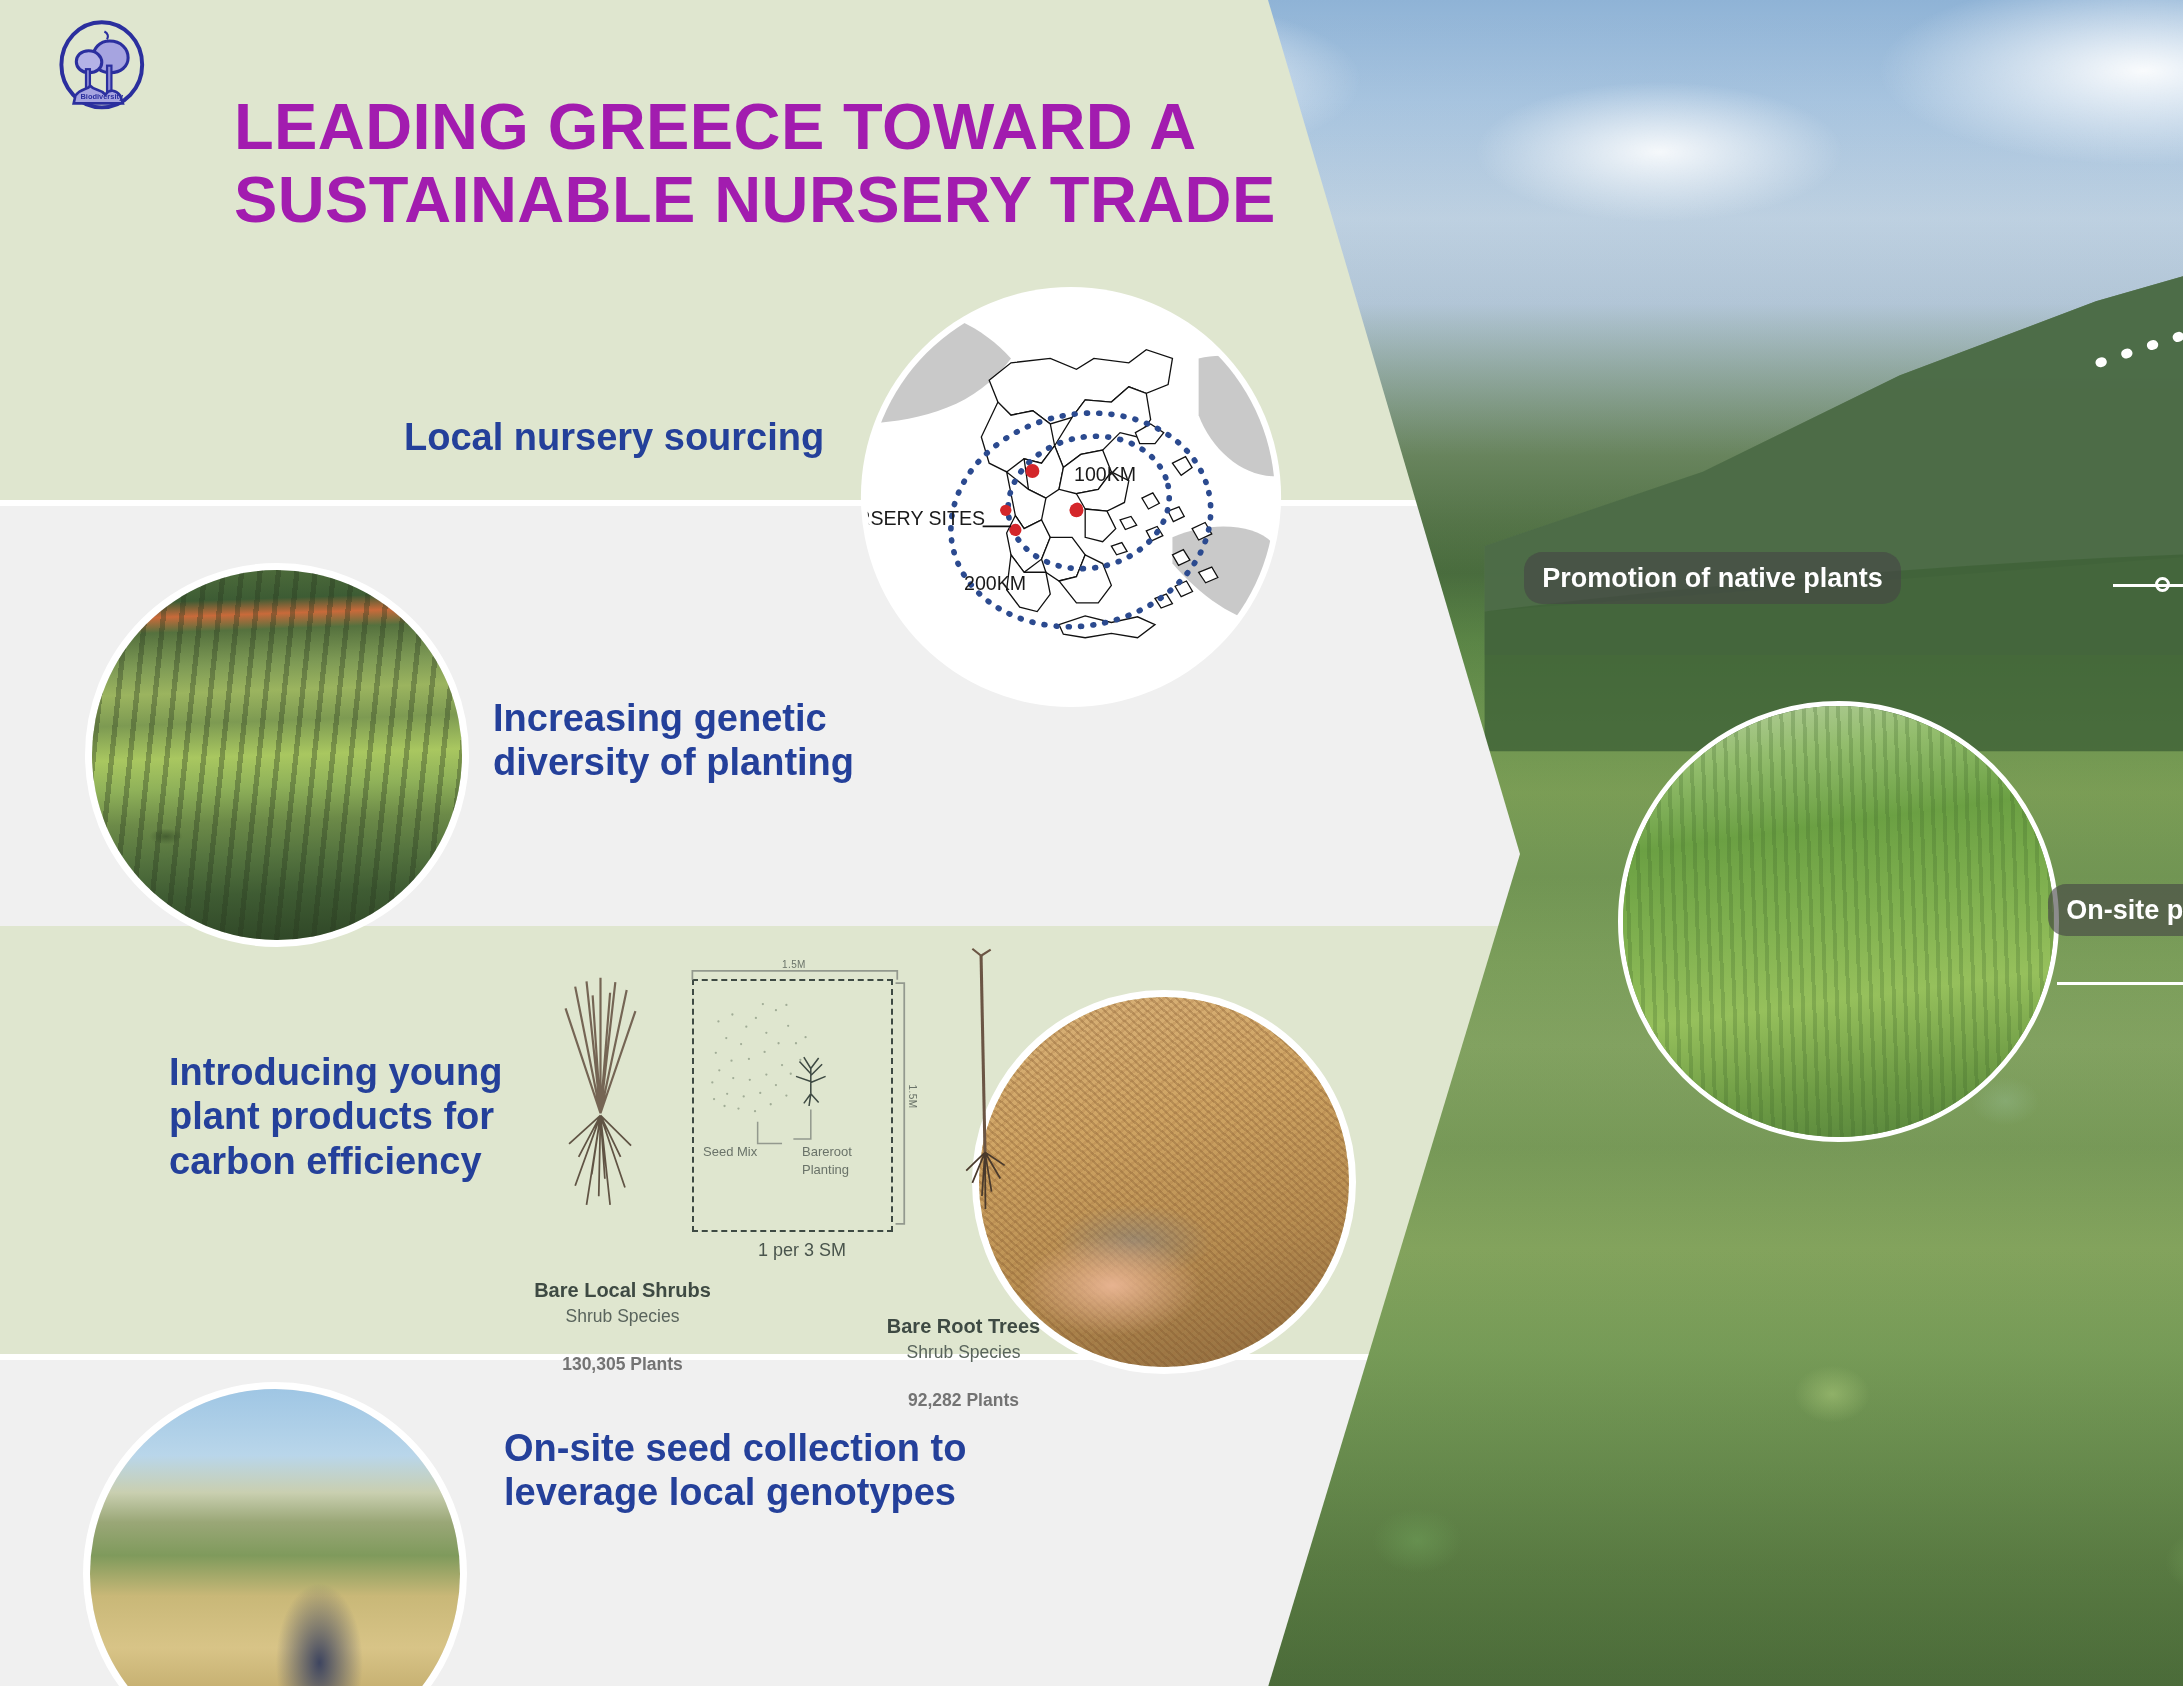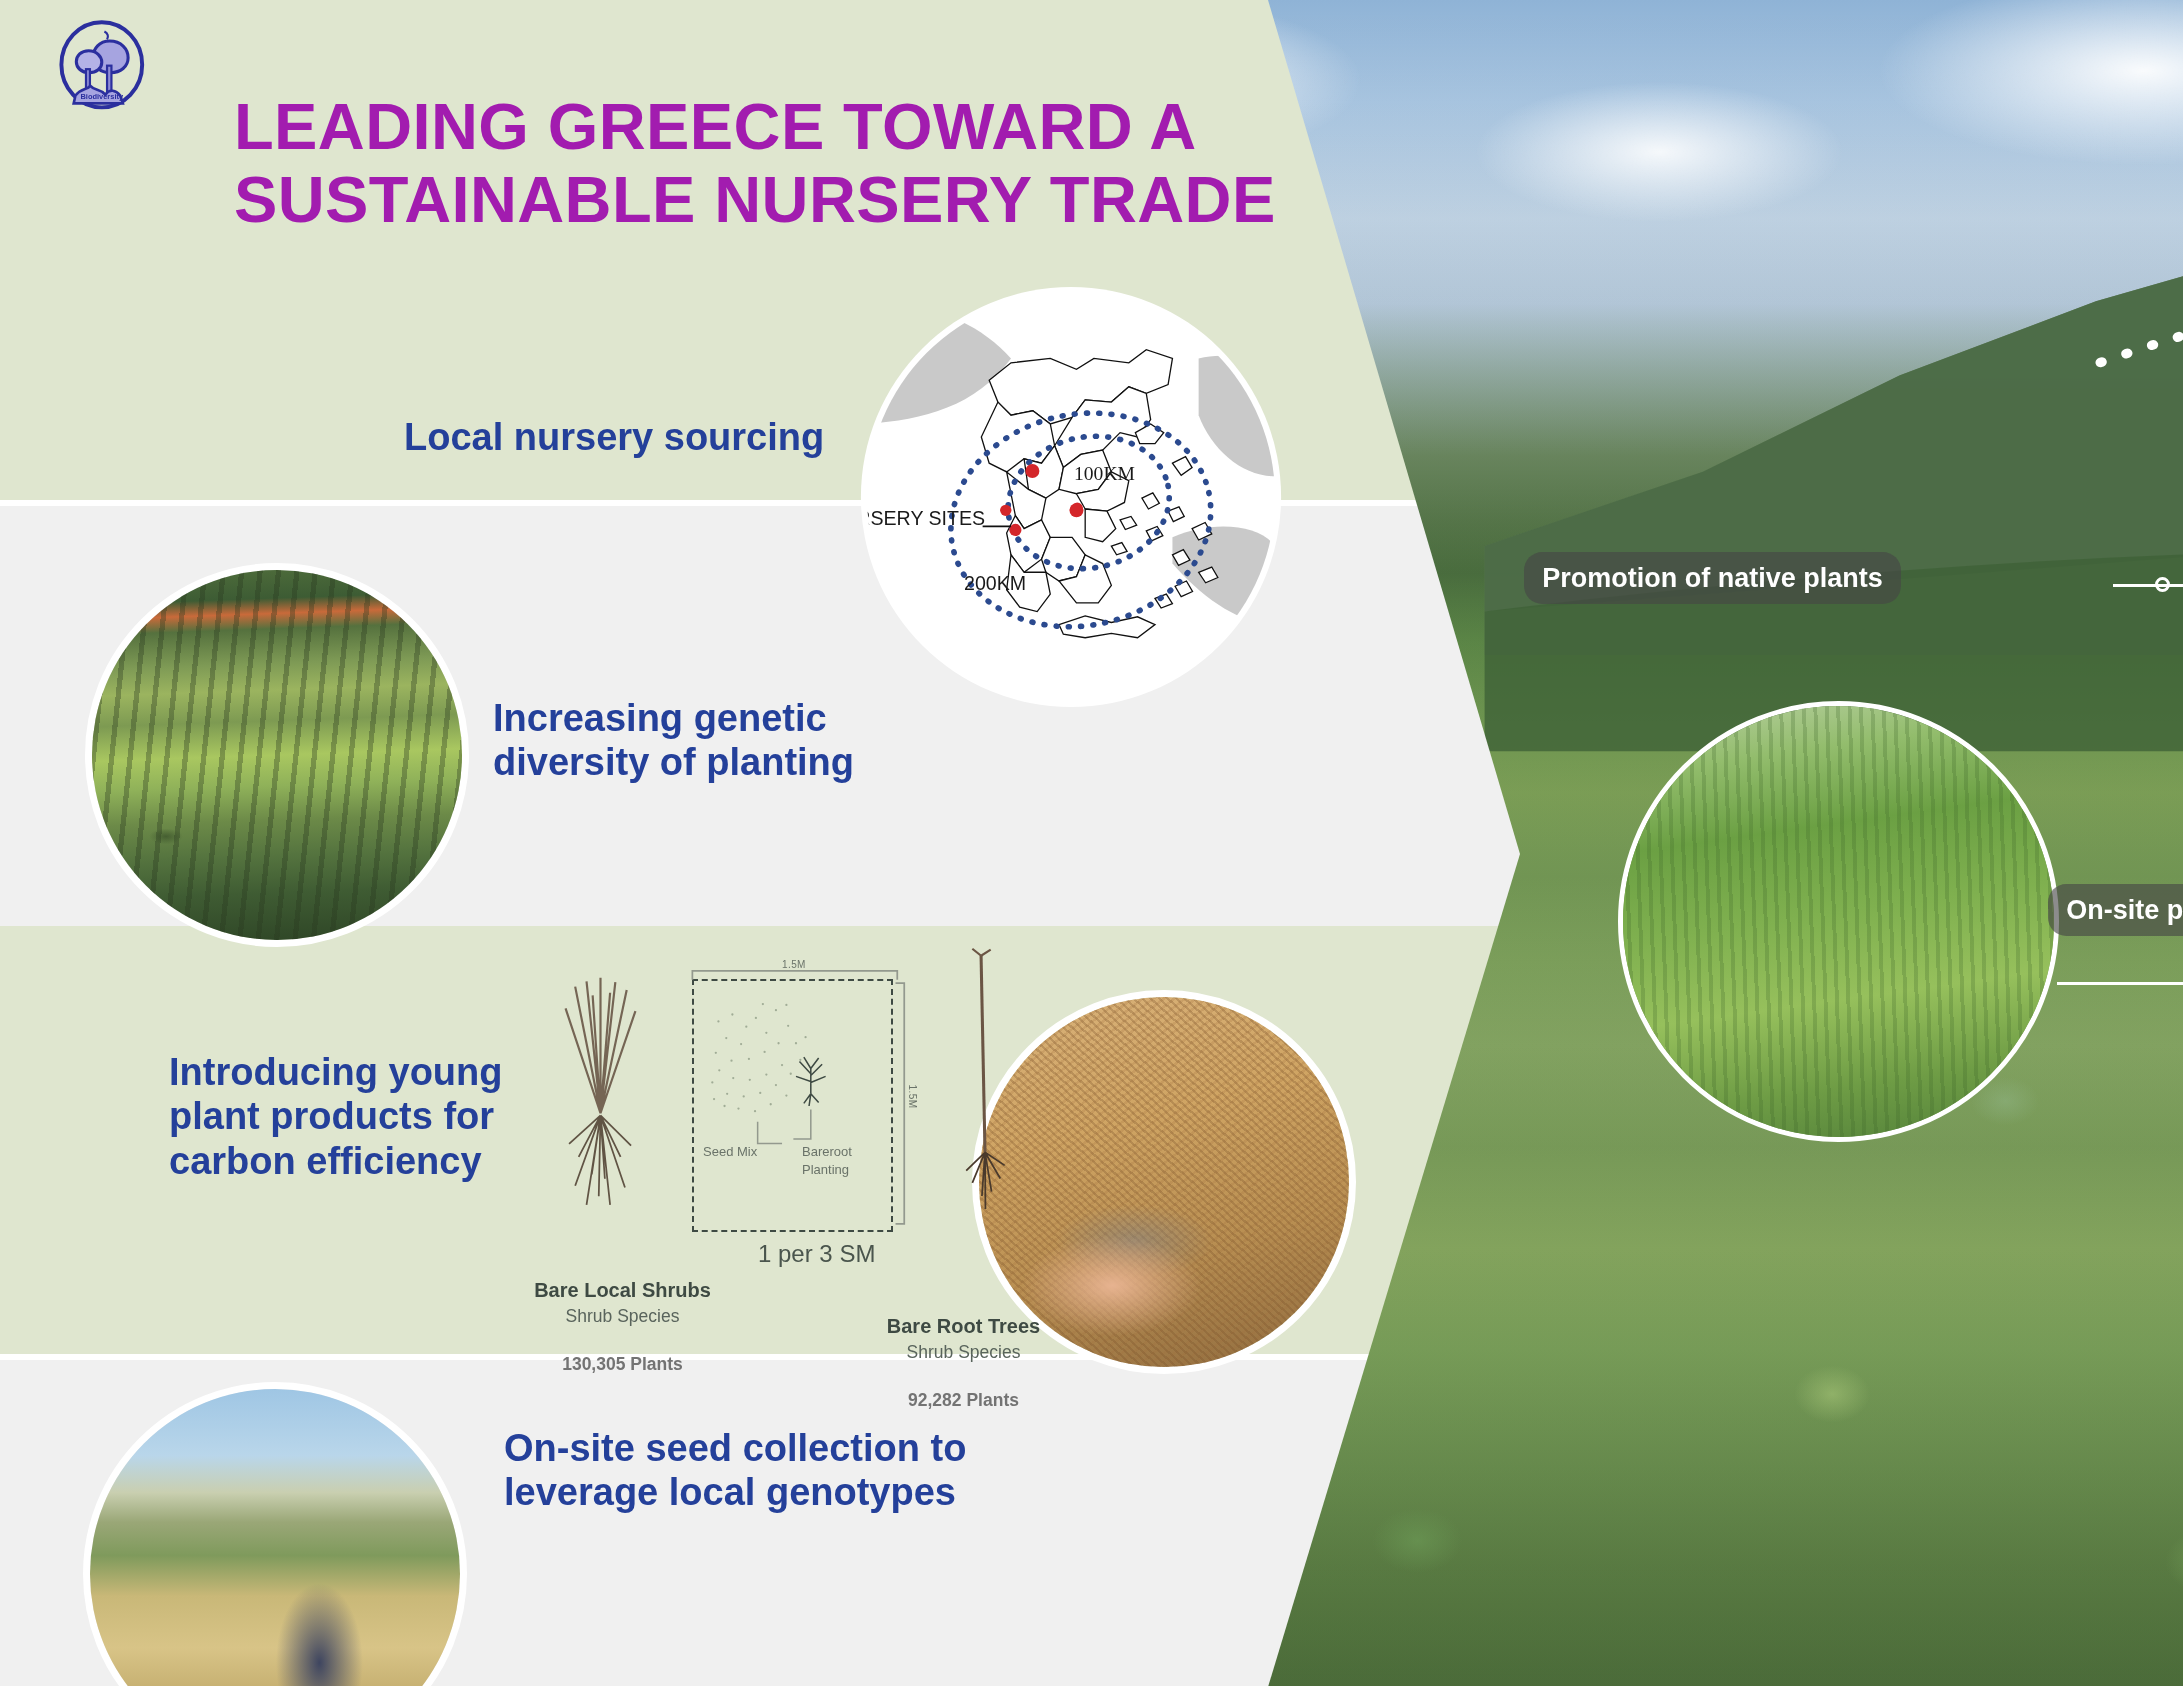--- a/index.html
+++ b/index.html
@@ -163,21 +163,21 @@
 
   
   .br-wrap{ position:absolute; left:531px; top:956px; width:550px; height:406px; }
   .br-cap{ position:absolute; text-align:center; }
   .br-title{ font-size:20px; font-weight:bold; color:#3e4a43; }
   .br-sub  { font-size:17.5px; color:#59645c; margin-top:3.5px; }
   .br-count{ font-size:17.5px; font-weight:bold; color:#737373; margin-top:27px; }
   .br-box{ position:absolute; border:2.6px dashed #3e4a43; }
   .br-dim { position:absolute; font-size:10px; color:#6a7369; letter-spacing:0.4px; }
   .br-note{ position:absolute; font-size:13px; color:#6a7369; }
-  .br-perm{ position:absolute; font-size:24px; color:#4a554d; }
+  .br-perm{ position:absolute; font-size:18px; color:#4a554d; }
 
   
   .pill{
     position:absolute;
     background:rgba(70,70,70,.62);
     border-radius:18.3px;
     padding:9.6px 18.3px;
     color:#fff; font-weight:bold;
     font-size:27px; white-space:nowrap;
     line-height:1.22;
@@ -315,21 +315,21 @@
         <ellipse cx="508" cy="480" rx="186" ry="150" fill="none" stroke="#2b4a8f" stroke-width="13" stroke-dasharray="2 26" stroke-linecap="round" transform="rotate(-12 508 480)"></ellipse>
         <ellipse cx="490" cy="520" rx="300" ry="242" fill="none" stroke="#2b4a8f" stroke-width="13" stroke-dasharray="2 26" stroke-linecap="round" transform="rotate(-12 490 520)"></ellipse>
 
         <circle cx="379" cy="408" r="16" fill="#d4262a"></circle>
         <circle cx="482" cy="492" r="12" fill="#d4262a"></circle>
         <circle cx="480" cy="498" r="16" fill="#d4262a"></circle>
         <circle cx="318" cy="498" r="13" fill="#d4262a"></circle>
         <circle cx="340" cy="543" r="14" fill="#d4262a"></circle>
         <line x1="265" y1="535" x2="330" y2="535" stroke="#111" stroke-width="4"></line>
       </svg>
-      <div class="map-label" style="left:207px;top:170px;font-family:Liberation Serif, serif;">100KM</div>
+      <div class="map-label" style="left:207px;top:170px;">100KM</div>
       <div class="map-label" style="left:97px;top:279px;">200KM</div>
       <div class="map-label" style="left:-39px;top:214px;">NURSERY SITES</div>
     </div>
 
     <div class="br-wrap">
 
       <svg style="position:absolute;left:4.4px;top:13px;width:131px;height:271px;" viewBox="0 0 300 620">
         <g stroke="#6b5a4a" stroke-width="5" fill="none" opacity=".92">
           <path d="M150,330 L92,40 M150,330 L118,28 M150,330 L150,20 M150,330 L184,30 M150,330 L210,48
                    M150,330 L70,90 M150,330 L230,96 M150,330 L132,60 M150,330 L172,54"></path>

